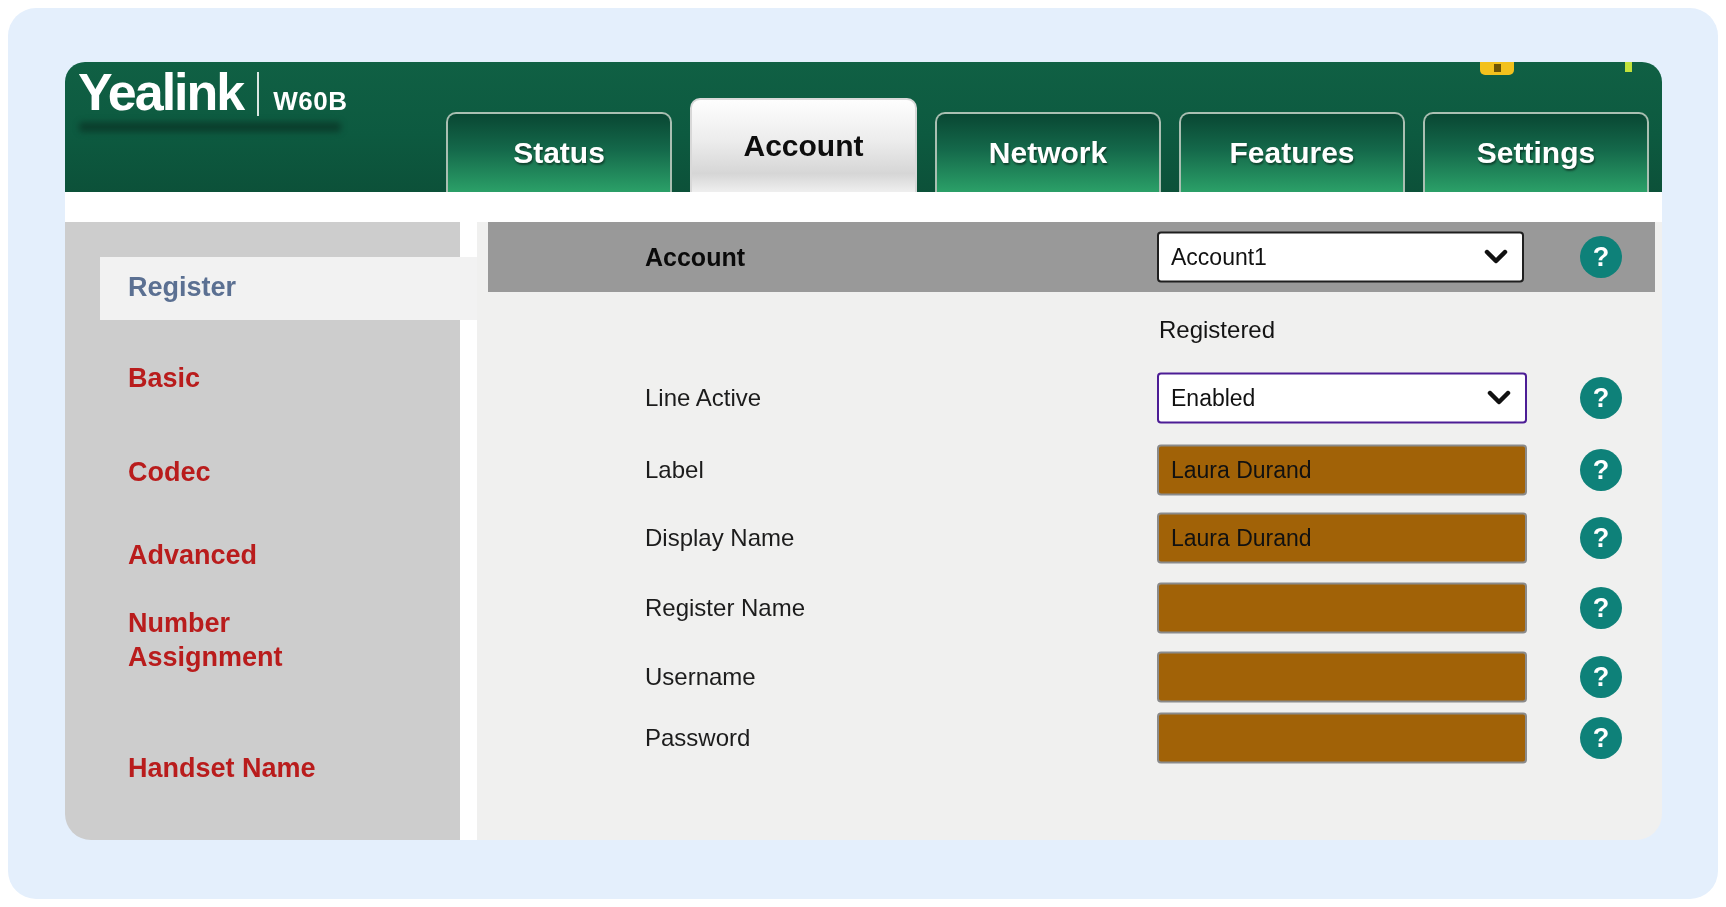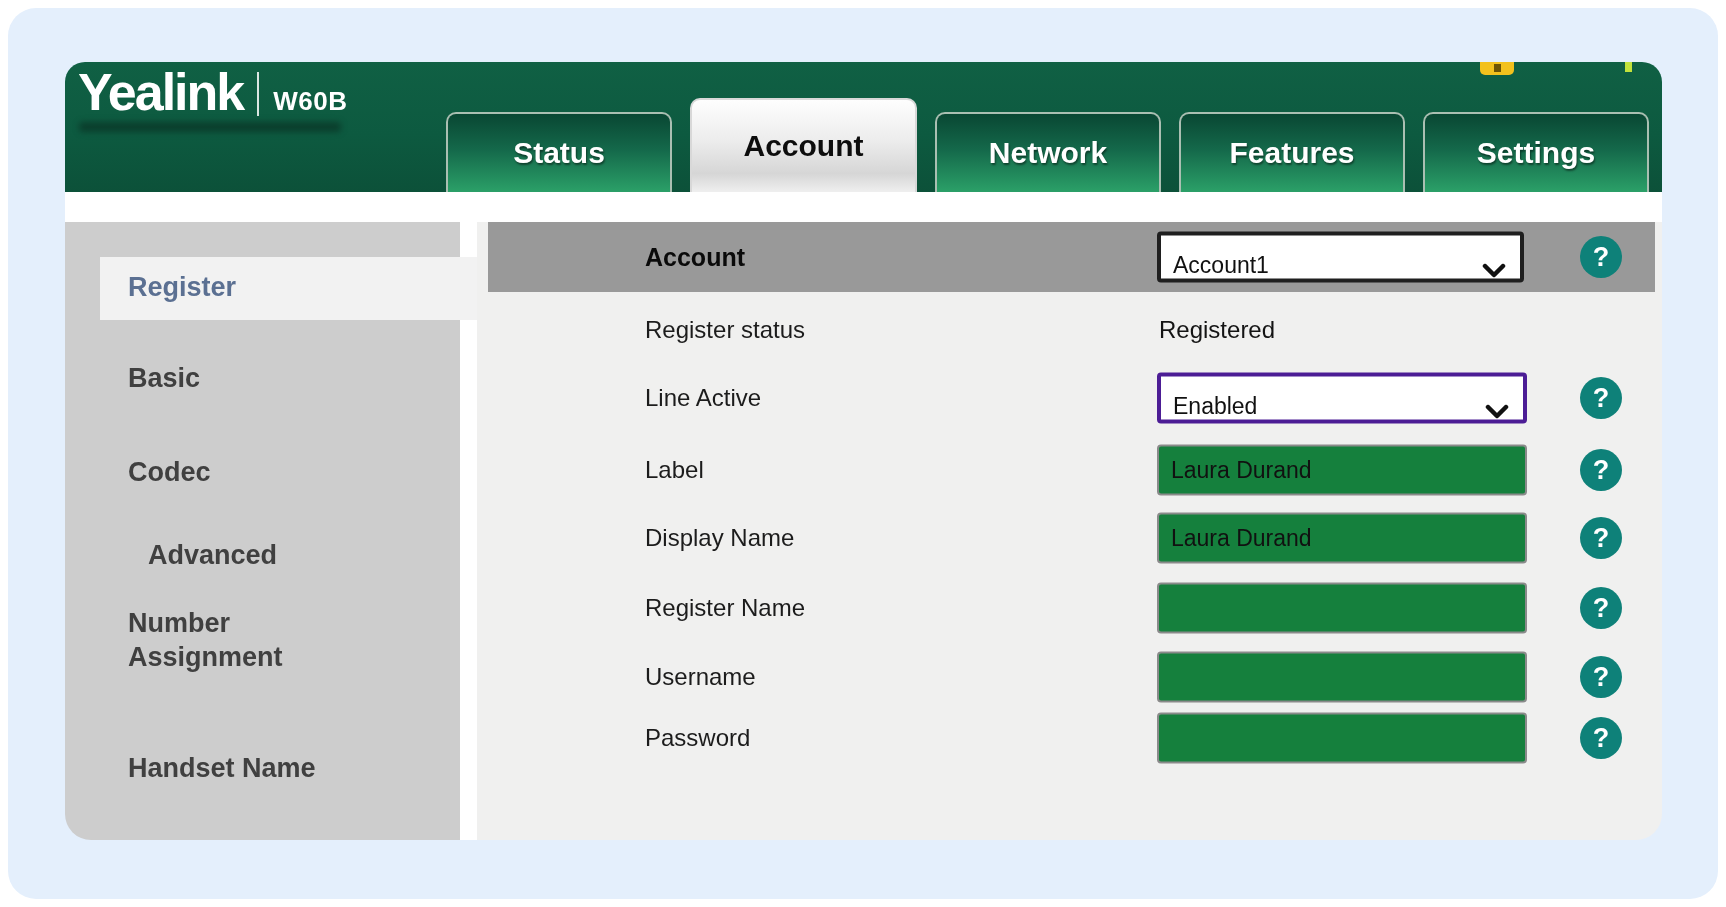--- a/index.html
+++ b/index.html
@@ -67,26 +67,26 @@
   .sidebar{
     position:relative; width:395px; height:100%;
     background:#cdcdcd; border-radius:0 0 0 26px; z-index:2;
   }
   .active-strip{
     position:absolute; left:35px; right:-17px; top:35px; height:63px;
     background:#f2f2f2;
   }
   .side-item{
     position:absolute; left:63px; width:250px;
-    color:#404040; font-size:27px; font-weight:bold; line-height:34px;
+    color:#b91c1c; font-size:27px; font-weight:bold; line-height:34px;
     cursor:pointer; z-index:3;
   }
   .side-item.active{ color:#5b7092; }
   .item-0{ top:48px; } .item-1{ top:139px; } .item-2{ top:233px; }
-  .item-3{ top:316px;margin-left:20px; } .item-4{ top:384px; width:220px; } .item-5{ top:529px; }
+  .item-3{ top:316px; } .item-4{ top:384px; width:220px; } .item-5{ top:529px; }
 
   .v-gap{ width:17px; height:100%; background:#ffffff; }
 
   .main{
     position:relative; flex:1; height:100%;
     background:#f0f0ef; border-radius:0 0 26px 0;
   }
 
   .section-bar{
     position:absolute; left:11px; right:7px; top:0; height:70px;
@@ -106,28 +106,28 @@
   }
   .row-value-text{
     position:absolute; left:682px; top:0; height:100%;
     display:flex; align-items:center;
     font-size:24px; color:#141414;
   }
   .ctrl{ position:absolute; left:680px; top:50%; transform:translateY(-50%); }
 
   .select-box{
     width:370px; height:51px; background:#ffffff;
-    border:4px solid #4c1d95; border-radius:4px;
-    display:flex; align-items:flex-end; justify-content:space-between;
+    border:2px solid #4c1d95; border-radius:4px;
+    display:flex; align-items:center; justify-content:space-between;
     padding:0 14px 0 12px; font-size:23px; color:#111; cursor:pointer;
   }
   .chevron{ width:24px; height:15px; flex:0 0 auto; }
 
   .text-input{
-    width:370px; height:51px; background:#15803d;
+    width:370px; height:51px; background:#a16207;
     border:2px solid #8a8a8a; border-radius:4px;
     font-size:23px; color:#111; padding:0 12px;
     font-family:"Liberation Sans","DejaVu Sans",sans-serif;
     outline:none;
   }
 
   .help{
     position:absolute; left:1103px; top:50%; transform:translateY(-50%);
     width:42px; height:42px; border-radius:50%;
     background:#0e8179; color:#ffffff;
@@ -206,21 +206,20 @@
         <div class="select-box" style="width:367px;border-color:#1f1f1f;">
           <span>Account1</span>
           <svg class="chevron" viewBox="0 0 24 15">
             <path d="M3 2.5 L12 11.5 L21 2.5" fill="none" stroke="#111" stroke-width="4.5" stroke-linecap="round" stroke-linejoin="round"></path>
           </svg>
         </div>
       </div>
       <div class="section-bar-help">?</div>
 
       <div class="row r-status">
-        <div class="row-label">Register status</div>
         <div class="row-value-text">Registered</div>
       </div>
 
       <div class="row r-line">
         <div class="row-label">Line Active</div>
         <div class="ctrl">
           <div class="select-box">
             <span>Enabled</span>
             <svg class="chevron" viewBox="0 0 24 15">
               <path d="M3 2.5 L12 11.5 L21 2.5" fill="none" stroke="#111" stroke-width="4.5" stroke-linecap="round" stroke-linejoin="round"></path>

